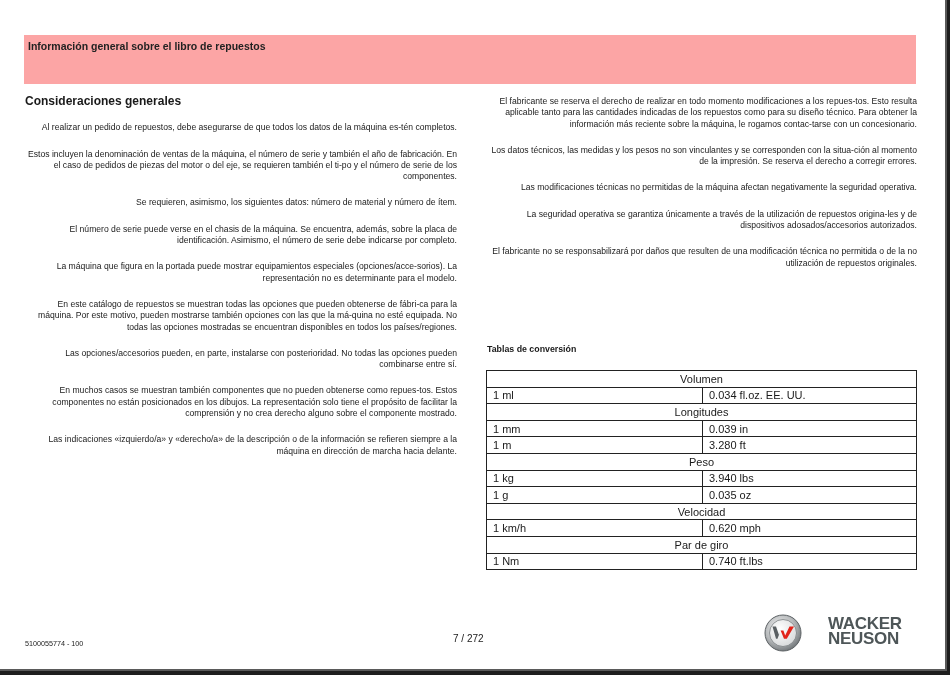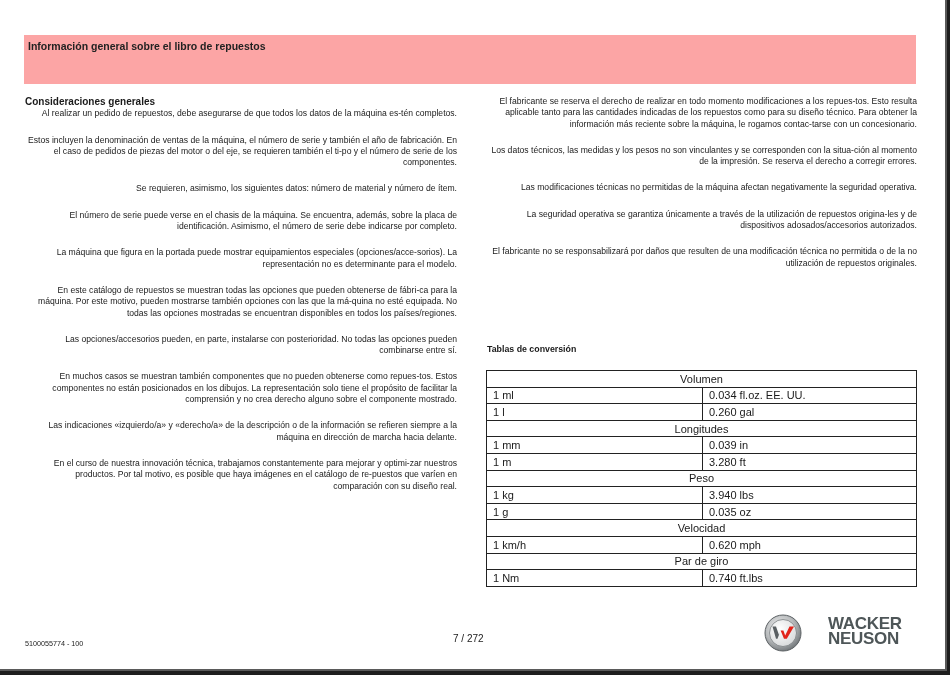--- a/index.html
+++ b/index.html
@@ -62,22 +62,22 @@
     top: 96px;
     width: 432px;
   }
   .col-right {
     left: 487px;
     top: 96px;
     width: 430px;
   }
   .section-heading {
     font-weight: bold;
-    font-size: 10px;
-    margin: 0 0 1px 0;
+    font-size: 12px;
+    margin: 0 0 15px 0;
   }
   .para {
     margin: 0 0 15px 0;
     text-align: right;
   }
   .tables-heading {
     position: absolute;
     left: 487px;
     top: 344px;
     font-weight: bold;
@@ -147,45 +147,40 @@
     <div class="section-heading">Consideraciones generales</div>
     <p class="para">Al realizar un pedido de repuestos, debe asegurarse de que todos los datos de la máquina es-tén completos.</p>
     <p class="para">Estos incluyen la denominación de ventas de la máquina, el número de serie y también el año de fabricación. En el caso de pedidos de piezas del motor o del eje, se requieren también el ti-po y el número de serie de los componentes.</p>
     <p class="para">Se requieren, asimismo, los siguientes datos: número de material y número de ítem.</p>
     <p class="para">El número de serie puede verse en el chasis de la máquina. Se encuentra, además, sobre la placa de identificación. Asimismo, el número de serie debe indicarse por completo.</p>
     <p class="para">La máquina que figura en la portada puede mostrar equipamientos especiales (opciones/acce-sorios). La representación no es determinante para el modelo.</p>
     <p class="para">En este catálogo de repuestos se muestran todas las opciones que pueden obtenerse de fábri-ca para la máquina. Por este motivo, pueden mostrarse también opciones con las que la má-quina no esté equipada. No todas las opciones mostradas se encuentran disponibles en todos los países/regiones.</p>
     <p class="para">Las opciones/accesorios pueden, en parte, instalarse con posterioridad. No todas las opciones pueden combinarse entre sí.</p>
     <p class="para">En muchos casos se muestran también componentes que no pueden obtenerse como repues-tos. Estos componentes no están posicionados en los dibujos. La representación solo tiene el propósito de facilitar la comprensión y no crea derecho alguno sobre el componente mostrado.</p>
     <p class="para">Las indicaciones «izquierdo/a» y «derecho/a» de la descripción o de la información se refieren siempre a la máquina en dirección de marcha hacia delante.</p>
-    <p class="para">En el curso de nuestra innovación técnica, trabajamos constantemente para mejorar y optimi-zar nuestros productos. Por tal motivo, es posible que haya imágenes en el catálogo de re-puestos que varíen en comparación con su diseño real.</p>
   </div>
 
   <div class="col col-right">
     <p class="para">El fabricante se reserva el derecho de realizar en todo momento modificaciones a los repues-tos. Esto resulta aplicable tanto para las cantidades indicadas de los repuestos como para su diseño técnico. Para obtener la información más reciente sobre la máquina, le rogamos contac-tarse con un concesionario.</p>
     <p class="para">Los datos técnicos, las medidas y los pesos no son vinculantes y se corresponden con la situa-ción al momento de la impresión. Se reserva el derecho a corregir errores.</p>
     <p class="para">Las modificaciones técnicas no permitidas de la máquina afectan negativamente la seguridad operativa.</p>
     <p class="para">La seguridad operativa se garantiza únicamente a través de la utilización de repuestos origina-les y de dispositivos adosados/accesorios autorizados.</p>
     <p class="para">El fabricante no se responsabilizará por daños que resulten de una modificación técnica no permitida o de la no utilización de repuestos originales.</p>
   </div>
 
   <div class="tables-heading">Tablas de conversión</div>
 
   <table class="conv">
     <tbody>
         <tr>
           <td class="group" colspan="2">Volumen</td>
         </tr>
     <tr>
       <td class="c1">1 ml</td>
       <td>0.034 fl.oz. EE. UU.</td>
-    </tr>
-    <tr>
-      <td class="c1">1 l</td>
-      <td>0.260 gal</td>
     </tr>
     <tr>
           <td class="group" colspan="2">Longitudes</td>
         </tr>
     <tr>
       <td class="c1">1 mm</td>
       <td>0.039 in</td>
     </tr>
     <tr>
       <td class="c1">1 m</td>

